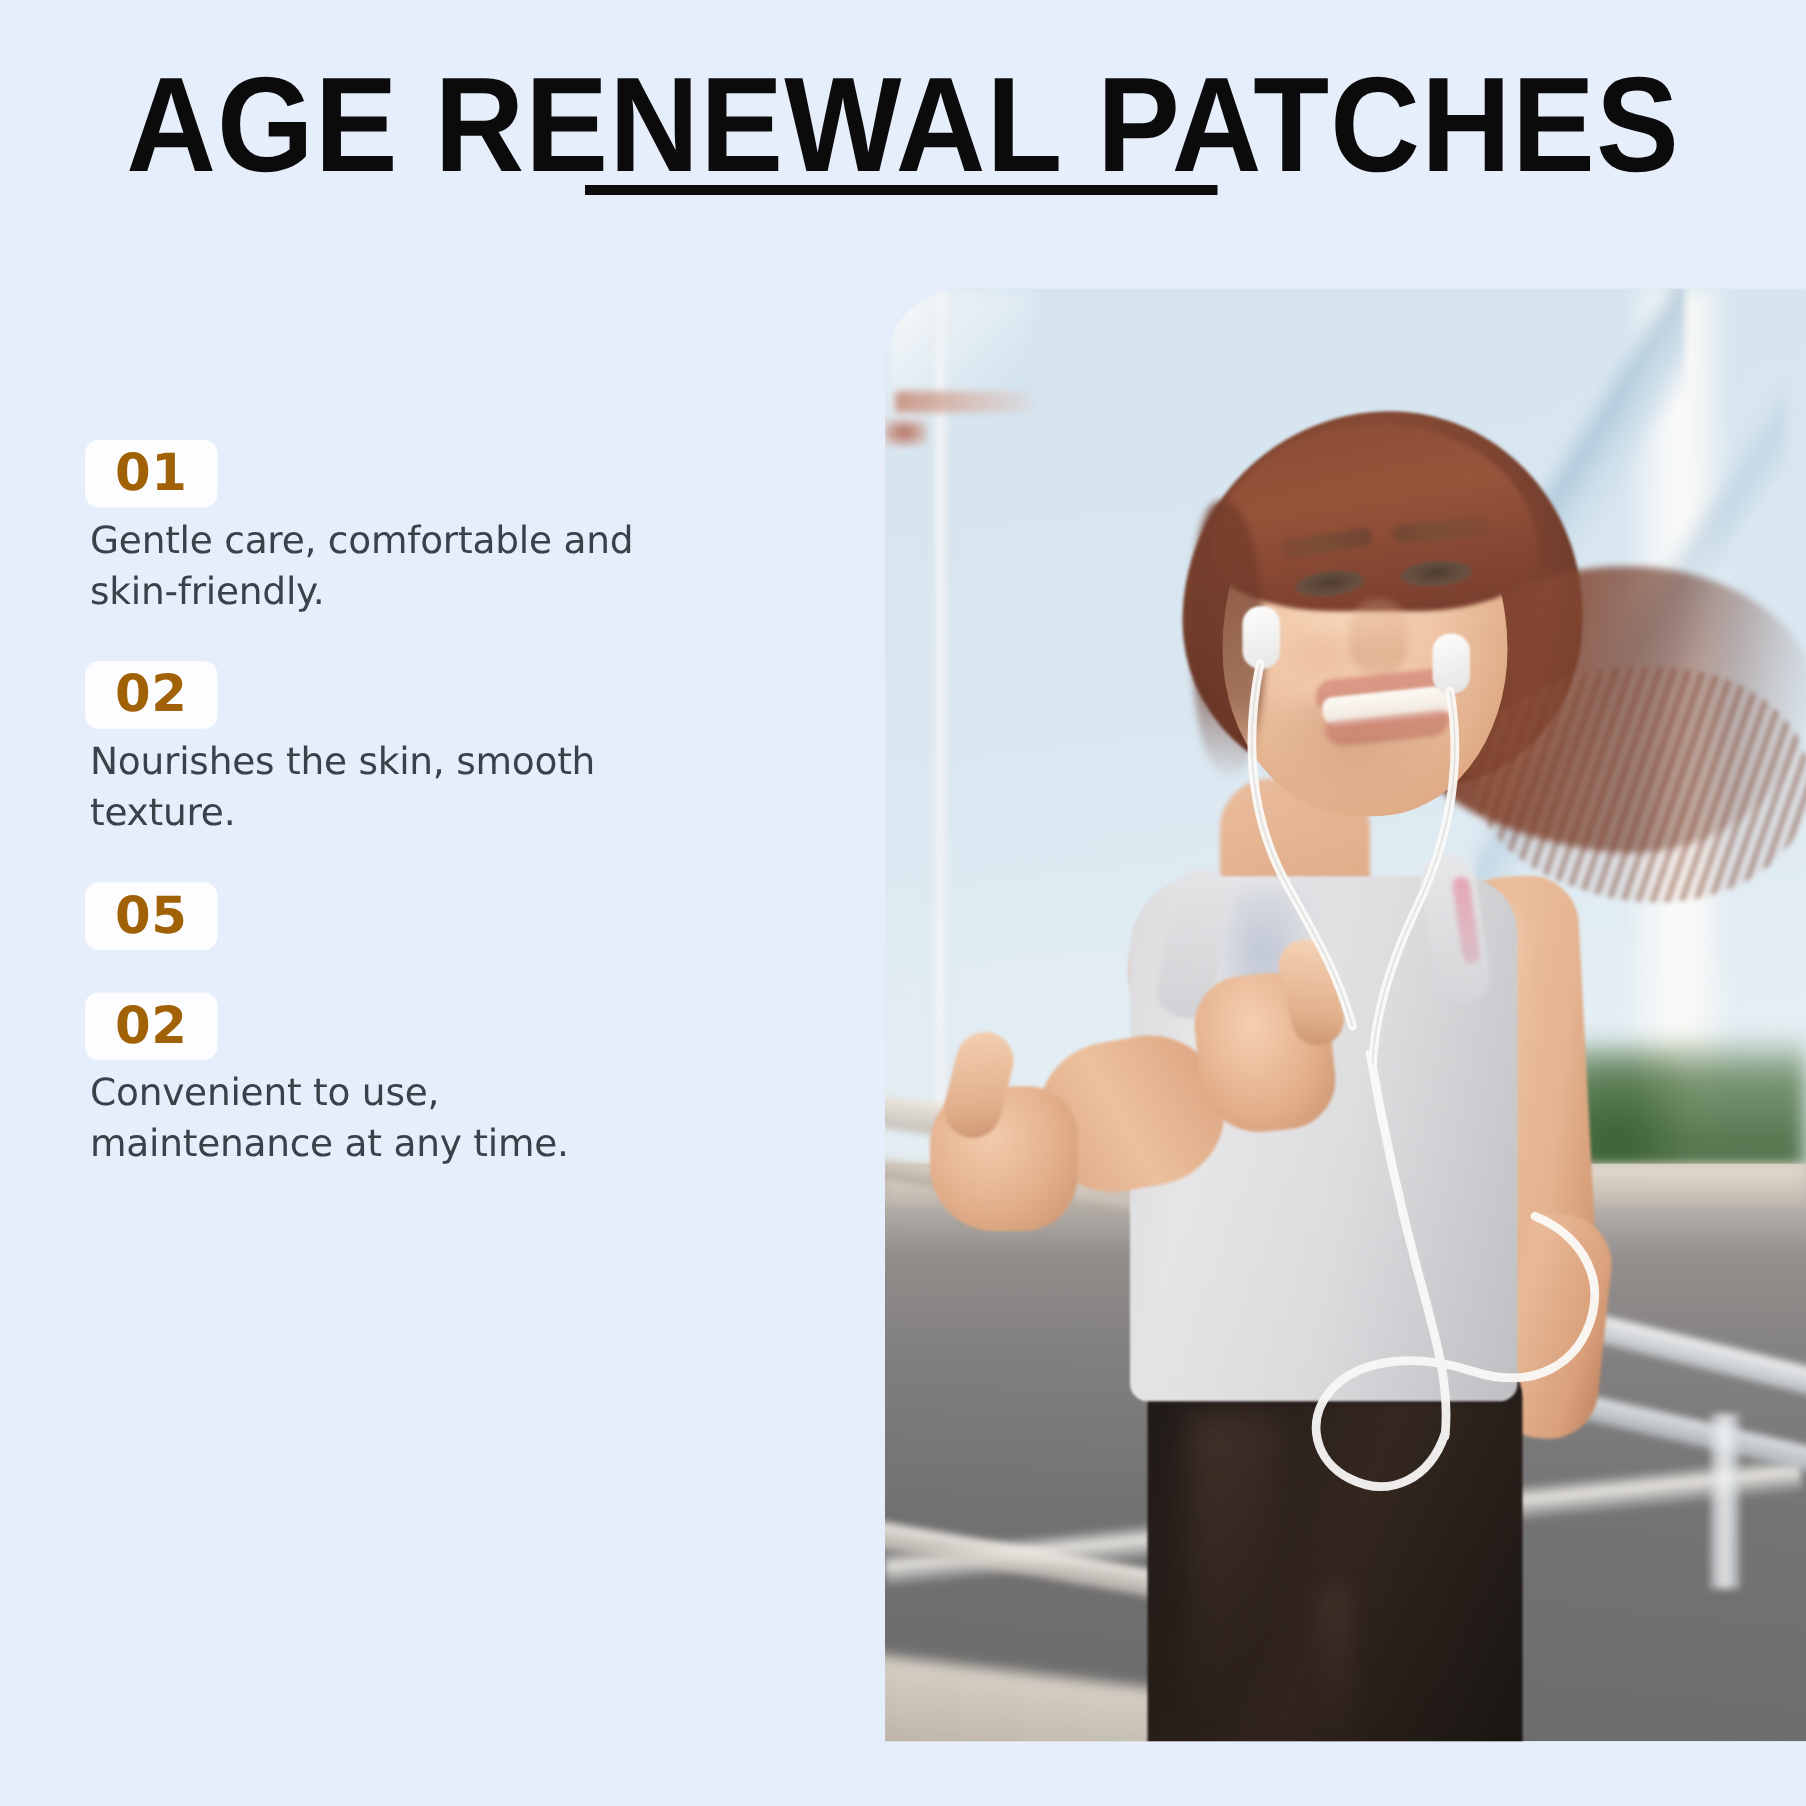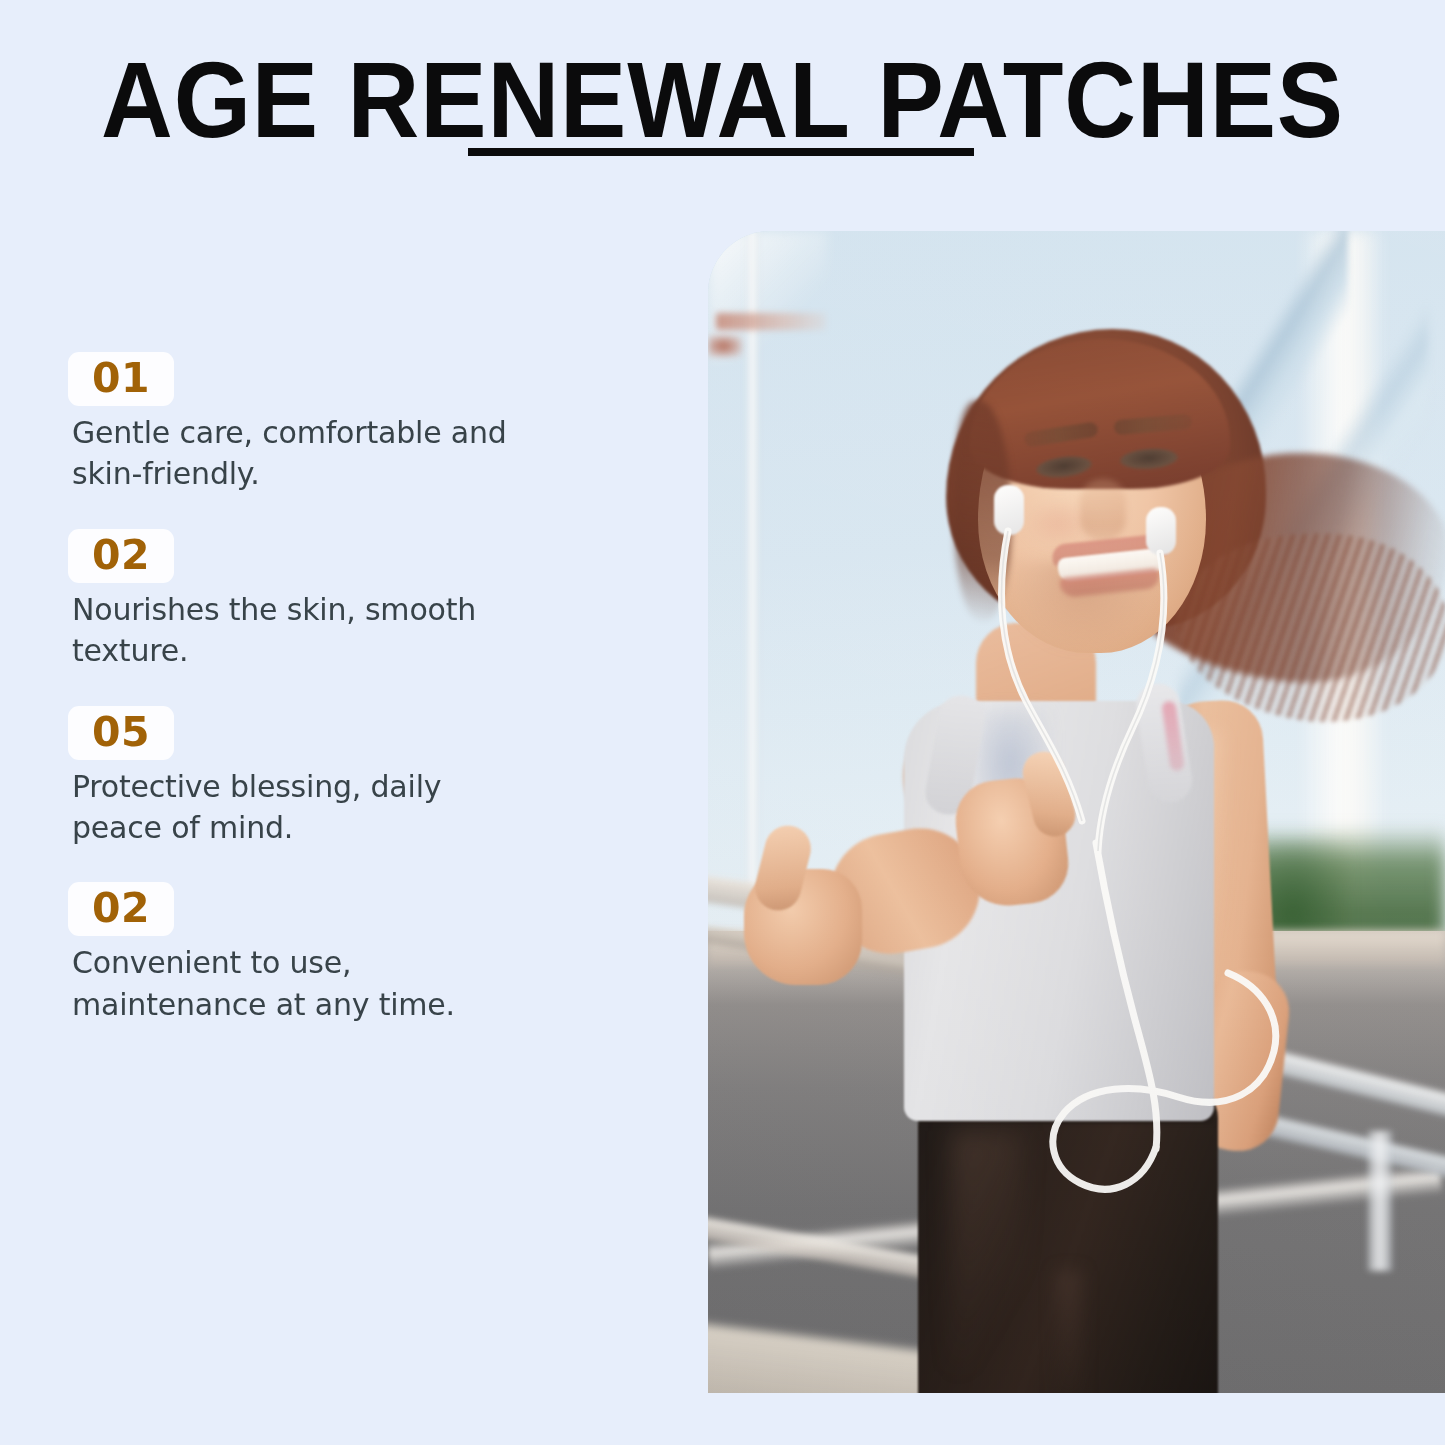--- a/index.html
+++ b/index.html
@@ -501,21 +501,20 @@
       <div class="badge">
         <span class="badge-num">02</span>
       </div>
       <div class="feature-text">Nourishes the skin, smooth texture.</div>
     </div>
 
     <div class="feature">
       <div class="badge">
         <span class="badge-num">05</span>
       </div>
-      <div class="feature-text">Protective blessing, daily peace of mind.</div>
     </div>
 
     <div class="feature">
       <div class="badge">
         <span class="badge-num">02</span>
       </div>
       <div class="feature-text">Convenient to use, maintenance at any time.</div>
     </div>
 
   </div>

